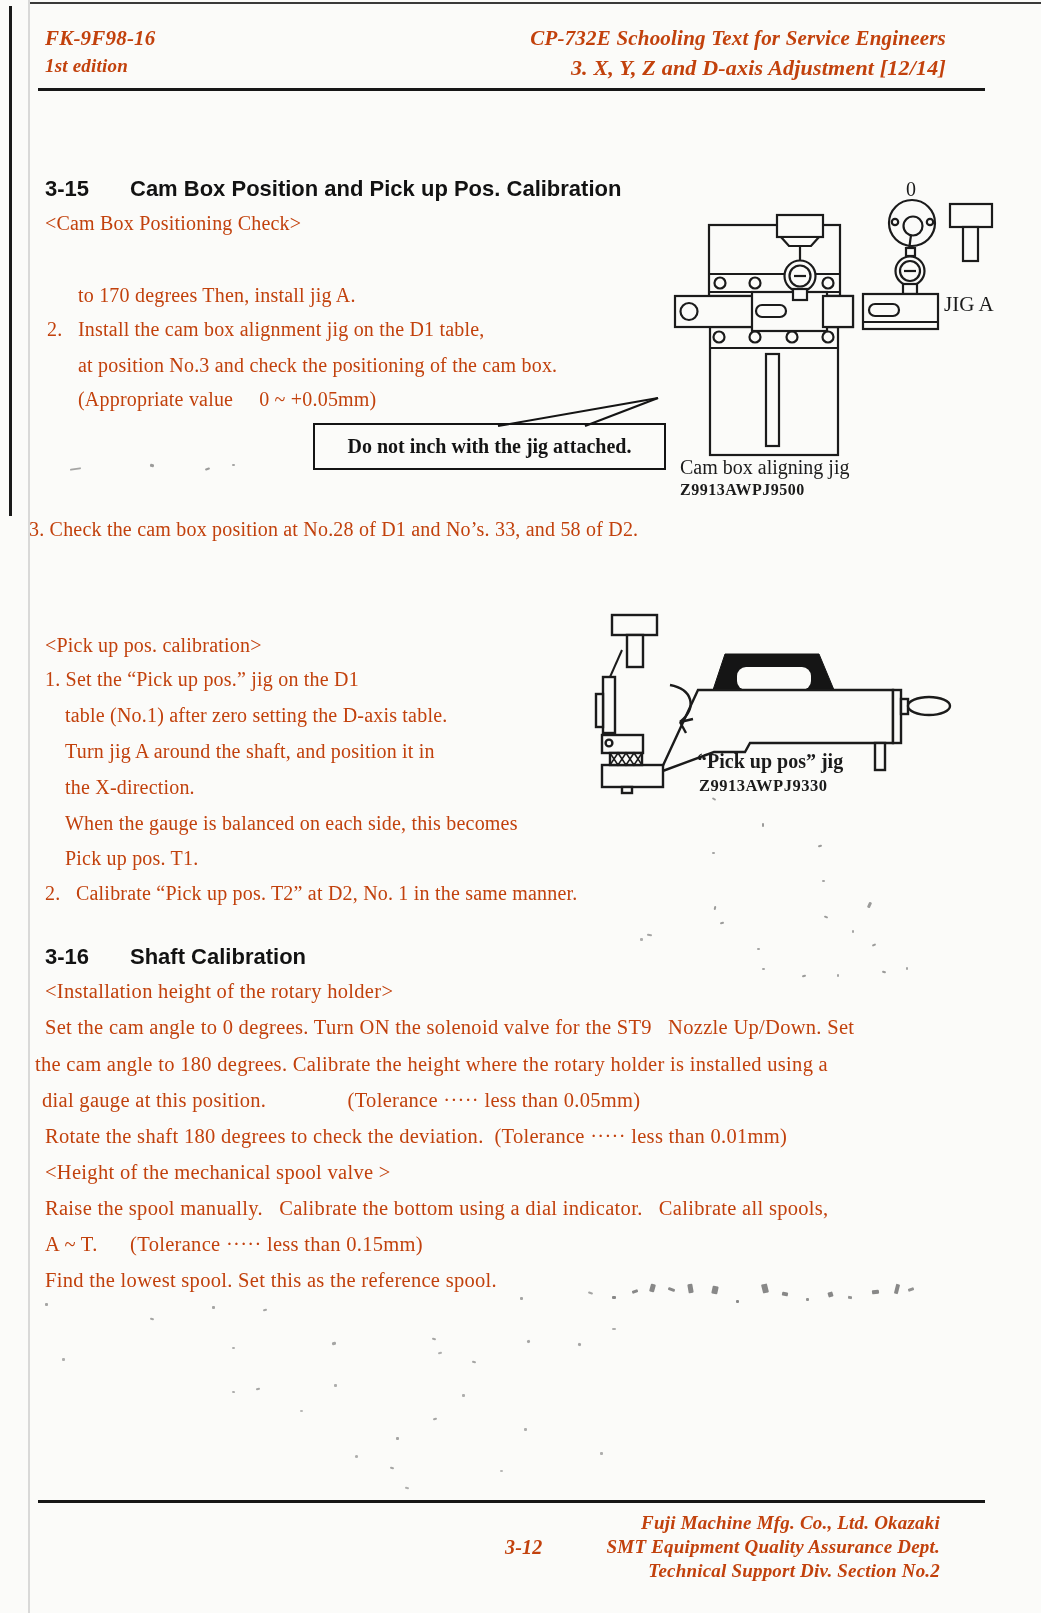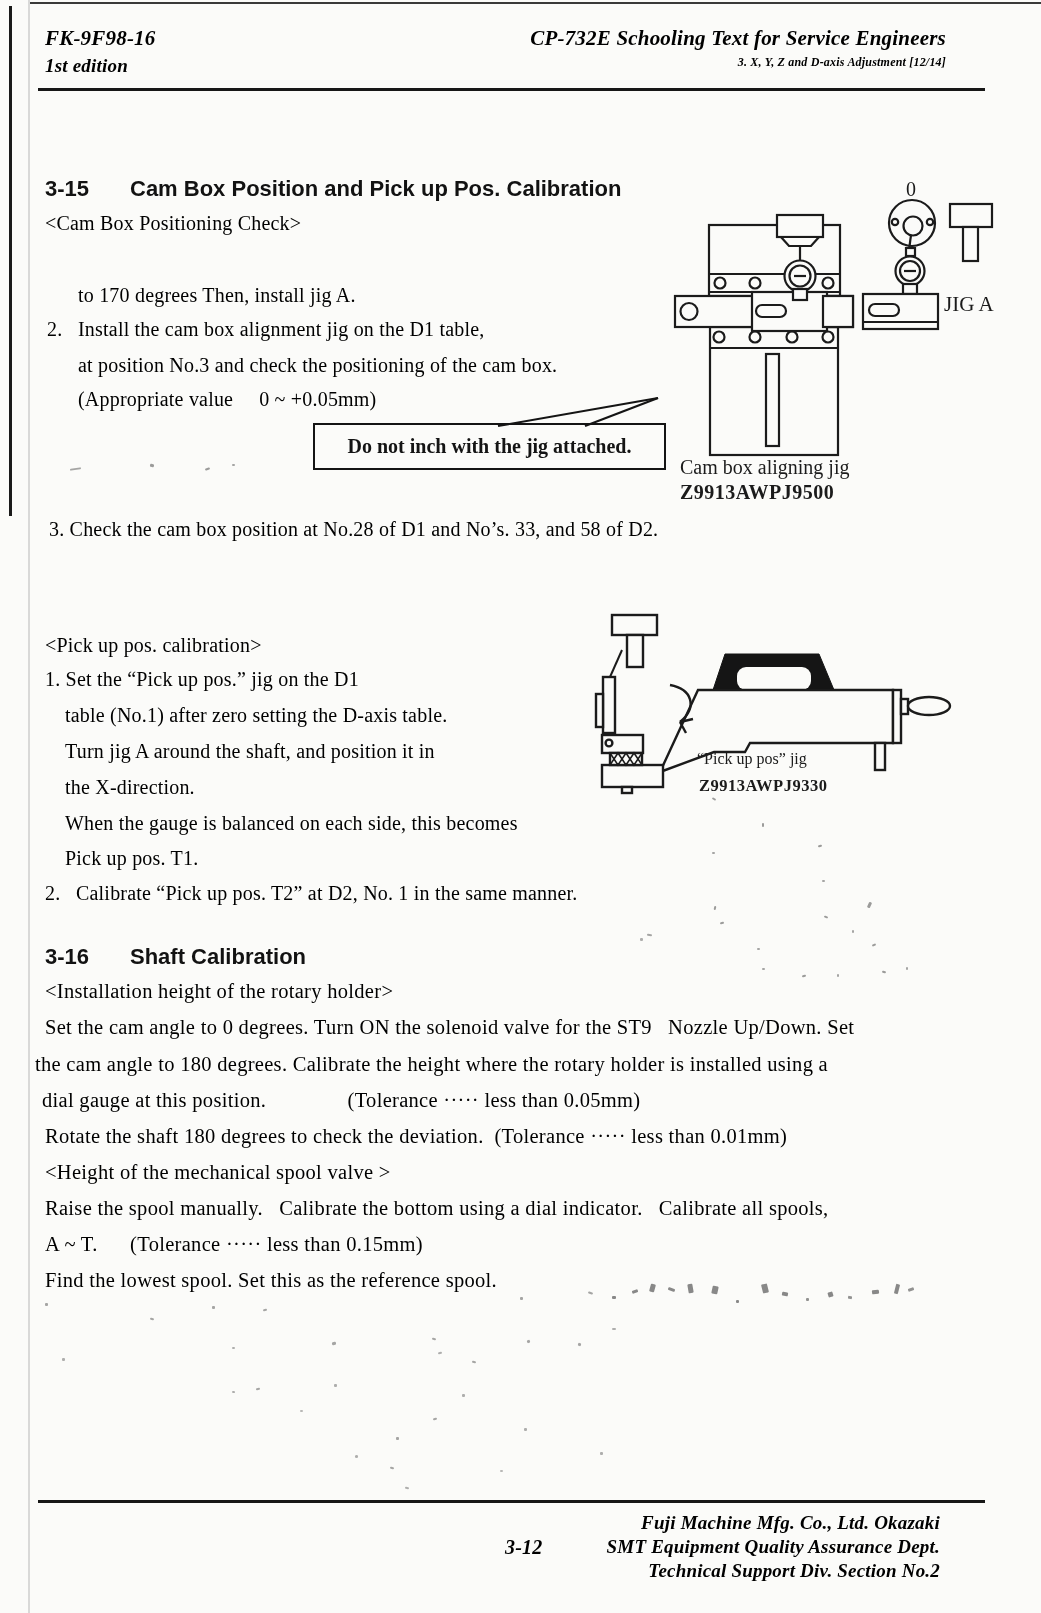--- a/index.html
+++ b/index.html
@@ -2,21 +2,21 @@
 <html><head>
 <meta charset="utf-8">
 <style>
   html,body{margin:0;padding:0;background:#e8e8e6;}
   .page{
     position:relative; width:1041px; height:1613px; margin:0 auto;
     background:#fbfbf9; overflow:hidden;
     font-family:"Liberation Serif", serif; color:#1c1c1c;
   }
   .abs{position:absolute;}
-  .ln{position:absolute; white-space:pre; font-size:20px; color:#000000; letter-spacing:.2px;}
+  .ln{position:absolute; white-space:pre; font-size:20px; color:#c2410c; letter-spacing:.2px;}
   .wide{font-size:20.5px; letter-spacing:.3px;}
   .it{font-style:italic; font-weight:600;}
   .hd{font-family:"Liberation Sans", sans-serif; font-weight:bold; font-size:22px; color:#121212; position:absolute; white-space:pre;}
   .rule{position:absolute; background:#171717;}
   .rt{text-align:left;}
   .callout{
     position:absolute; border:2.5px solid #141414; background:#fbfbf9;
     display:flex; align-items:center; justify-content:center;
   }
   .callout-text{font-weight:bold; font-size:20px; white-space:pre; color:#141414;}
@@ -30,40 +30,40 @@
 
 <div class="page">
 
   <div class="rule" style="left:30px; top:2px; width:1011px; height:2px; opacity:.85;"></div>
   <div class="scanline-v" style="left:9px; top:6px; width:3px; height:510px;"></div>
   <div class="scanline-v" style="left:28px; top:0; width:2px; height:1613px; opacity:.15;"></div>
 
   <div class="ln it" style="left:45px; top:26px; font-size:21px;">FK-9F98-16</div>
   <div class="ln it" style="left:45px; top:55px; font-size:19px;">1st edition</div>
   <div class="ln it rt" style="right:95px; top:26px; font-size:21px;">CP-732E Schooling Text for Service Engineers</div>
-  <div class="ln it rt" style="right:95px; top:55px; font-size:12px;font-style:italic;">3. X, Y, Z and D-axis Adjustment [12/14]</div>
+  <div class="ln it rt" style="right:95px; top:55px; font-size:22px;font-style:italic;">3. X, Y, Z and D-axis Adjustment [12/14]</div>
   <div class="rule" style="left:38px; top:88px; width:947px; height:3px;"></div>
 
   <div class="hd" style="left:45px; top:176px;">3-15</div>
   <div class="hd" style="left:130px; top:176px;">Cam Box Position and Pick up Pos. Calibration</div>
   <div class="ln" style="left:45px; top:212px;">&lt;Cam Box Positioning Check&gt;</div>
   <div class="ln" style="left:78px; top:284px;">to 170 degrees Then, install jig A.</div>
   <div class="ln" style="left:47px; top:318px;">2.   Install the cam box alignment jig on the D1 table,</div>
   <div class="ln" style="left:78px; top:354px;">at position No.3 and check the positioning of the cam box.</div>
   <div class="ln" style="left:78px; top:388px;">(Appropriate value     0 ~ +0.05mm)</div>
 
   <div class="callout" style="left:313px; top:423px; width:349px; height:43px;">
     <span class="callout-text">Do not inch with the jig attached.</span>
   </div>
   <svg class="abs" style="left:480px; top:392px;" width="200" height="42">
     <line x1="18" y1="34" x2="178" y2="6" stroke="#141414" stroke-width="2.2"></line>
     <line x1="105" y1="34" x2="178" y2="6" stroke="#141414" stroke-width="2.2"></line>
   </svg>
 
-  <div class="ln" style="left:49px; top:518px;">3. Check the cam box position at No.28 of D1 and No’s. 33, and 58 of D2.</div>
+  <div class="ln" style="left:29px; top:518px;">3. Check the cam box position at No.28 of D1 and No’s. 33, and 58 of D2.</div>
 
   <svg class="abs" style="left:650px; top:170px;" width="350" height="300" viewBox="0 0 350 300">
     <g stroke="#1b1b1b" stroke-width="2.2" fill="none">
       <rect x="59" y="55" width="131" height="71" fill="#fbfbf9"></rect>
       <line x1="59" y1="104" x2="190" y2="104"></line>
       <line x1="59" y1="122" x2="190" y2="122"></line>
       <rect x="60" y="157" width="128" height="128" fill="#fbfbf9"></rect>
       <line x1="60" y1="178" x2="188" y2="178"></line>
       <circle cx="69" cy="167" r="5.5"></circle>
         <circle cx="105" cy="167" r="5.5"></circle>
@@ -104,21 +104,21 @@
       <rect x="213" y="124" width="75" height="35" fill="#fbfbf9"></rect>
       <rect x="219" y="134" width="30" height="12" rx="6"></rect>
       <line x1="213" y1="152" x2="288" y2="152"></line>
       <rect x="300" y="34" width="42" height="23" fill="#fbfbf9"></rect>
       <rect x="313" y="57" width="15" height="34" fill="#fbfbf9"></rect>
     </g>
     <text class="figtext" x="256" y="26" font-size="20">0</text>
     <text class="figtext" x="294" y="141" font-size="21">JIG A</text>
   </svg>
   <div class="cap" style="left:680px; top:456px; font-size:20px;">Cam box aligning jig</div>
-  <div class="cap" style="left:680px; top:481px; font-size:20px; font-weight:bold; letter-spacing:.5px;">Z9913AWPJ9500</div>
+  <div class="cap" style="left:680px; top:481px; font-size:16px; font-weight:bold; letter-spacing:.5px;">Z9913AWPJ9500</div>
 
   <div class="ln" style="left:45px; top:634px;">&lt;Pick up pos. calibration&gt;</div>
   <div class="ln" style="left:45px; top:668px;">1. Set the “Pick up pos.” jig on the D1</div>
   <div class="ln" style="left:65px; top:704px;text-align:right;">table (No.1) after zero setting the D-axis table.</div>
   <div class="ln" style="left:65px; top:740px;">Turn jig A around the shaft, and position it in</div>
   <div class="ln" style="left:65px; top:776px;">the X-direction.</div>
   <div class="ln" style="left:65px; top:812px;">When the gauge is balanced on each side, this becomes</div>
   <div class="ln" style="left:65px; top:847px;">Pick up pos. T1.</div>
   <div class="ln" style="left:45px; top:882px;">2.   Calibrate “Pick up pos. T2” at D2, No. 1 in the same manner.</div>
 
@@ -145,21 +145,21 @@
         <rect x="52" y="25" width="45" height="20" fill="#fbfbf9"></rect>
         <rect x="67" y="45" width="16" height="32" fill="#fbfbf9"></rect>
       </g>
       <g stroke="#1b1b1b" stroke-width="2.4" fill="none">
         <path d="M110,95 C132,99 138,117 120,132"></path>
         <line x1="120" y1="132" x2="133" y2="129"></line>
         <line x1="120" y1="132" x2="126" y2="143"></line>
       </g>
     </g>
   </svg>
-  <div class="cap" style="left:697px; top:750px; font-size:16px;">“Pick up pos” jig</div>
+  <div class="cap" style="left:697px; top:750px; font-size:20px;font-weight:bold;">“Pick up pos” jig</div>
   <div class="cap" style="left:699px; top:776px; font-size:16.5px; font-weight:bold; letter-spacing:.5px;">Z9913AWPJ9330</div>
 
   <div class="hd" style="left:45px; top:944px;">3-16</div>
   <div class="hd" style="left:130px; top:944px;">Shaft Calibration</div>
   <div class="ln wide" style="left:45px; top:980px;">&lt;Installation height of the rotary holder&gt;</div>
   <div class="ln wide" style="left:45px; top:1016px;">Set the cam angle to 0 degrees. Turn ON the solenoid valve for the ST9   Nozzle Up/Down. Set</div>
   <div class="ln wide" style="left:35px; top:1053px;">the cam angle to 180 degrees. Calibrate the height where the rotary holder is installed using a</div>
   <div class="ln wide" style="left:42px; top:1089px;">dial gauge at this position.               (Tolerance ····· less than 0.05mm)</div>
   <div class="ln wide" style="left:45px; top:1125px;">Rotate the shaft 180 degrees to check the deviation.  (Tolerance ····· less than 0.01mm)</div>
   <div class="ln wide" style="left:45px; top:1161px;">&lt;Height of the mechanical spool valve &gt;</div>

